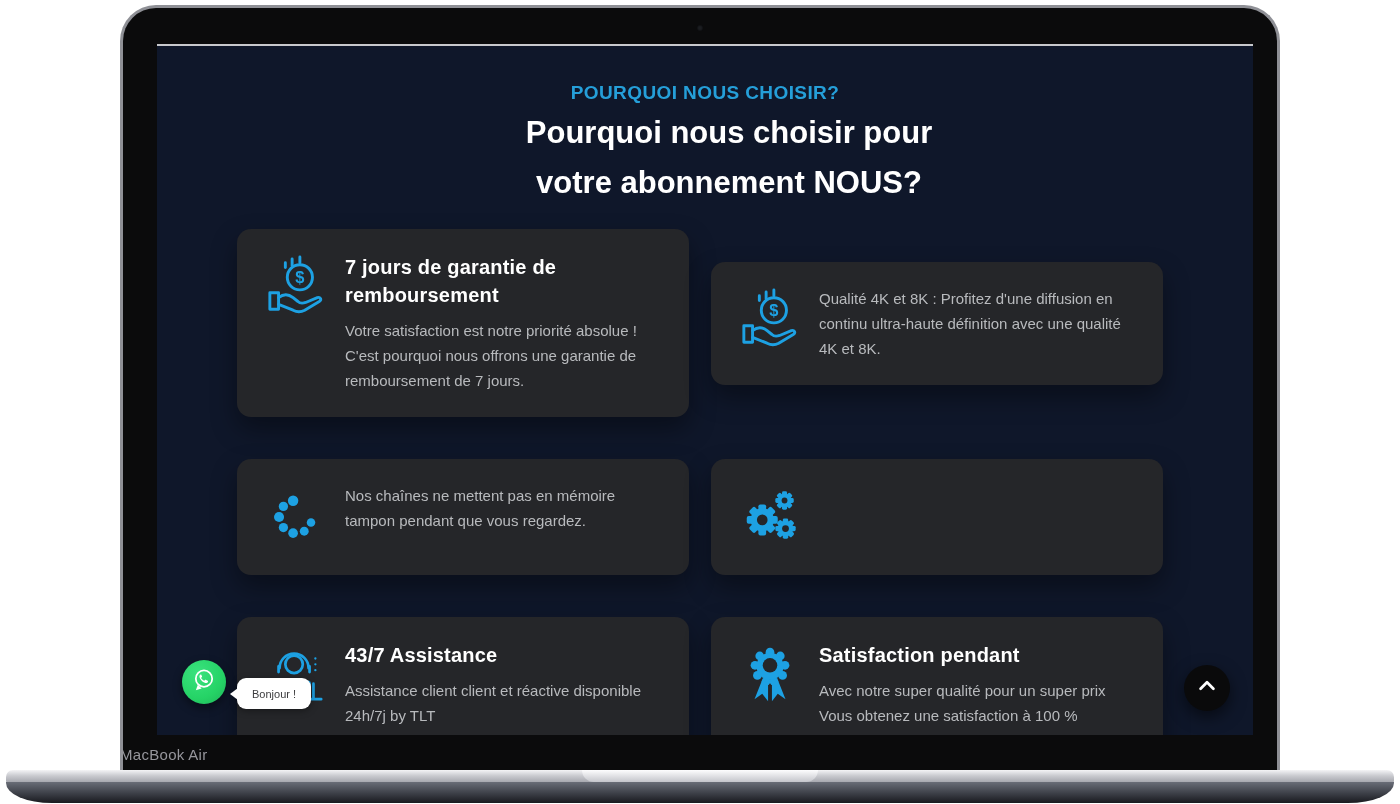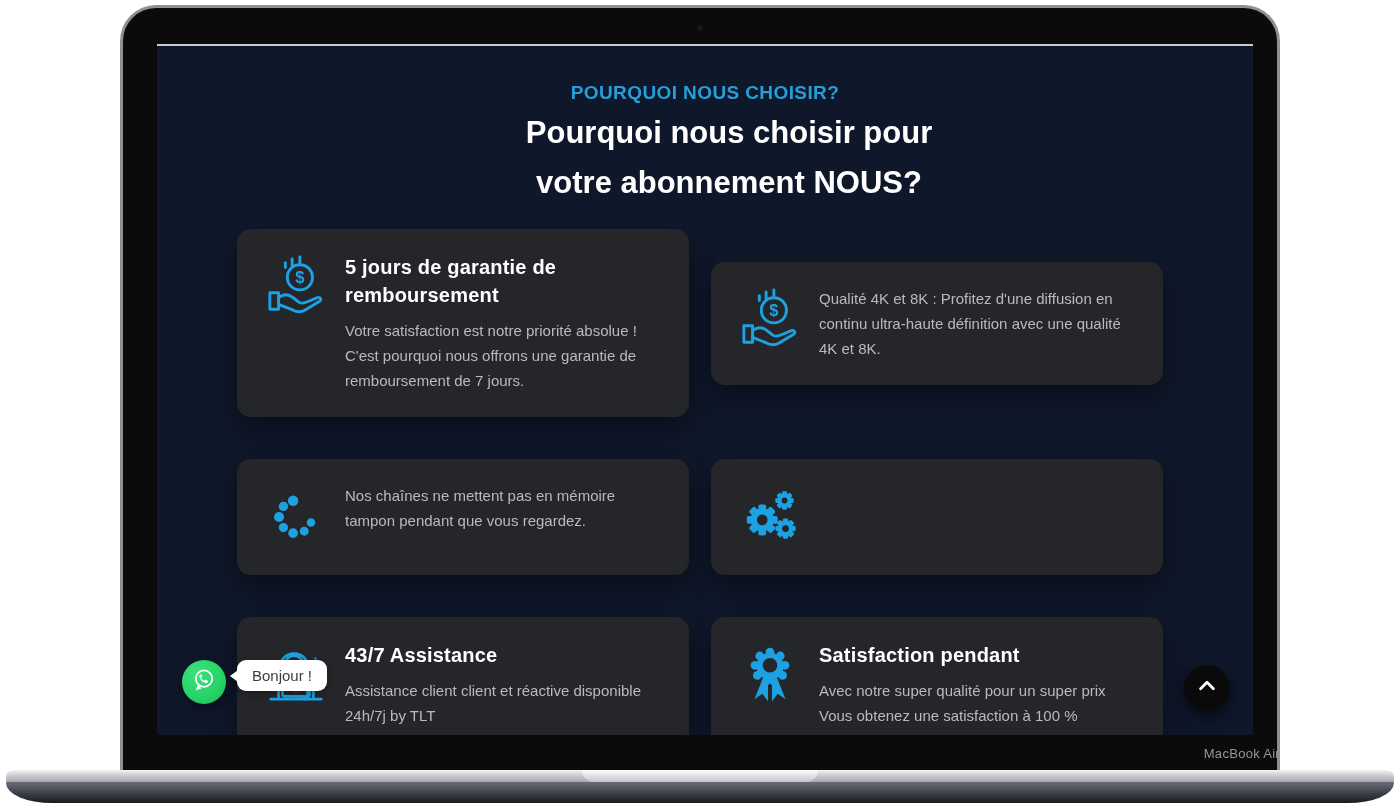--- a/index.html
+++ b/index.html
@@ -8,22 +8,22 @@
 
   
   .lid { position:absolute; left:120px; top:5px; width:1160px; height:766px;
          background:#0b0b0c; border:3px solid #8f9096; border-bottom:none;
          border-radius:36px 36px 0 0; }
   .webcam { position:absolute; left:697px; top:25px; width:6px; height:6px; border-radius:50%;
             background:#1c1e22; box-shadow:0 0 2px #000 inset; }
   .screen { position:absolute; left:157px; top:44px; width:1096px; height:691px;
             background:#0f172a; overflow:hidden; }
   .screen-topline { position:absolute; left:0; top:0; width:100%; height:2px; background:#e9e9ea; opacity:.85; }
-  .bezel-label { position:absolute; left:120px; top:746px; width:1160px; text-align:right;
-                 color:#96969c; font-size:13px; letter-spacing:.3px;padding-left:44px; }
+  .bezel-label { position:absolute; left:120px; top:746px; width:1160px; text-align:left;
+                 color:#96969c; font-size:15px; letter-spacing:.3px; }
   .hinge { position:absolute; left:6px; top:770px; width:1388px; height:13px;
            background:linear-gradient(180deg,#f4f4f6 0%,#c9cacf 45%,#a2a3aa 100%);
            border-radius:7px 7px 2px 2px; }
   .notch { position:absolute; left:582px; top:770px; width:236px; height:12px;
            background:linear-gradient(180deg,#fdfdfe,#c4c5cb); border-radius:0 0 14px 14px; }
   .base { position:absolute; left:6px; top:782px; width:1388px; height:21px;
           background:linear-gradient(180deg,#696d77 0%,#3c3f47 55%,#191a1f 100%);
           border-radius:0 0 46px 46px / 0 0 20px 20px; }
 
   
@@ -41,22 +41,22 @@
   .card .icon { width:62px; flex:0 0 62px; margin-top:2px; }
   .card h3 { color:#ffffff; font-size:20px; font-weight:700; line-height:28px;
              letter-spacing:.2px; margin-bottom:9px; }
   .card p { color:#b8babd; font-size:15px; line-height:25px; }
 
   
   .whatsapp-btn { position:absolute; left:25px; top:616px; width:44px; height:44px; border-radius:50%;
                   background:radial-gradient(circle at 35% 30%, #3ae27e, #25d366 60%, #1fb458);
                   display:flex; align-items:center; justify-content:center;
                   box-shadow:0 4px 10px rgba(0,0,0,.45); cursor:pointer; }
-  .whatsapp-tooltip { position:absolute; left:80px; top:616px; height:31px;
-                      background:#ffffff; color:#3c3c3e; font-size:15px;
+  .whatsapp-tooltip { position:absolute; left:80px; top:634px; height:31px;
+                      background:#ffffff; color:#3c3c3e; font-size:11px;
                       display:flex; align-items:center; padding:12px 15px;
                       border-radius:9px; box-shadow:0 2px 7px rgba(0,0,0,.35); cursor:pointer; }
   .whatsapp-tooltip::before { content:""; position:absolute; left:-7px; top:10px;
                       border-top:6px solid transparent; border-bottom:6px solid transparent;
                       border-right:8px solid #ffffff; }
   .scrolltop-btn { position:absolute; left:1027px; top:621px; width:46px; height:46px; border-radius:50%;
                    background:#0a0a0b; display:flex; align-items:center; justify-content:center;
                    box-shadow:0 6px 16px rgba(0,0,0,.55); cursor:pointer; }
 </style>
 </head>
@@ -82,21 +82,21 @@
         <div class="icon">
           <svg viewBox="0 0 64 64" width="62" height="62" fill="none" stroke="#1da1e3" stroke-width="3" stroke-linecap="round" stroke-linejoin="round">
             <path d="M28 4v7M36 2v6M21 8v5"></path>
             <circle cx="36" cy="23" r="13"></circle>
             <text x="36" y="29" text-anchor="middle" font-size="17" font-weight="bold" fill="#1da1e3" stroke="none">$</text>
             <path d="M5 39h9v17H5z"></path>
             <path d="M14 44c5-4 10-4 15 0l5 4c2 2 5 2 8 1l12-5c3-1 5 2 2 4l-15 9c-4 2-8 2-12 0l-15-6"></path>
           </svg>
         </div>
         <div>
-          <h3>5 jours de garantie de remboursement</h3>
+          <h3>7 jours de garantie de remboursement</h3>
           <p>Votre satisfaction est notre priorité absolue ! C'est pourquoi nous offrons une garantie de remboursement de 7 jours.</p>
         </div>
       </div>
 
       <div class="card">
         <div class="icon">
           <svg viewBox="0 0 64 64" width="62" height="62" fill="none" stroke="#1da1e3" stroke-width="3" stroke-linecap="round" stroke-linejoin="round">
             <path d="M28 4v7M36 2v6M21 8v5"></path>
             <circle cx="36" cy="23" r="13"></circle>
             <text x="36" y="29" text-anchor="middle" font-size="17" font-weight="bold" fill="#1da1e3" stroke="none">$</text>

